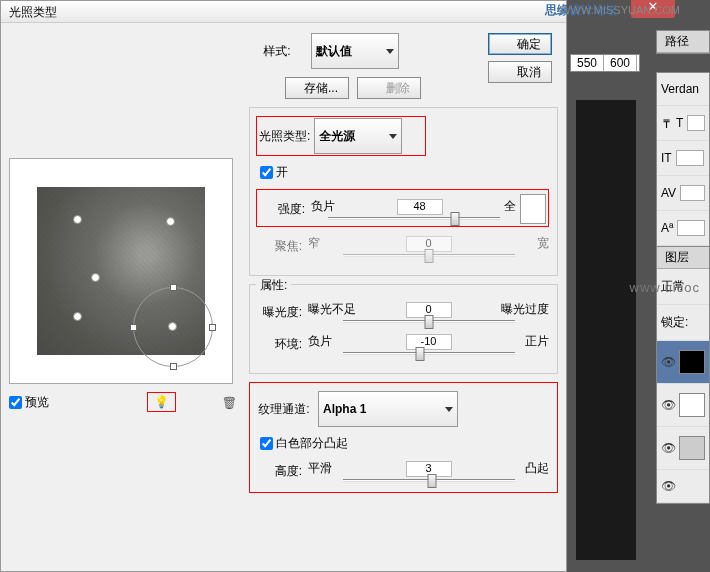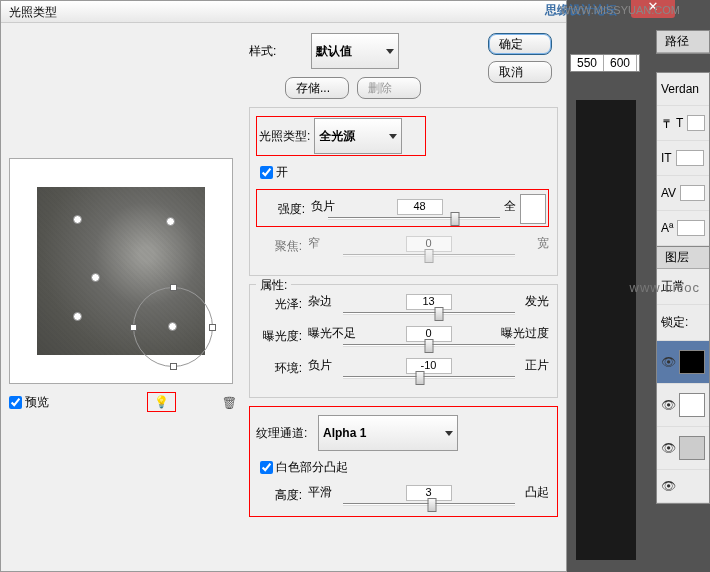--- a/index.html
+++ b/index.html
@@ -18,24 +18,24 @@
 .preview-inner::before { content:""; position:absolute; inset:0; background: repeating-linear-gradient(45deg, rgba(0,0,0,0.02) 0 2px, transparent 2px 4px); }
 .dot { width: 9px; height: 9px; background: #fff; border: 1px solid #888; border-radius: 50%; position: absolute; }
 .light-circle { position: absolute; width: 80px; height: 80px; border: 1px solid #999; border-radius: 50%; right: -8px; bottom: -12px; }
 .handle { width: 7px; height: 7px; background: #fff; border: 1px solid #666; position: absolute; }
 .preview-controls { display: flex; align-items: center; margin-top: 8px; gap: 8px; }
 .chk { display: flex; align-items: center; gap: 3px; }
 .chk input { width: 13px; height: 13px; }
 .bulb-box { border: 1.5px solid red; padding: 2px 6px; margin-left: 90px; }
 .trash { margin-left: auto; font-size: 14px; color: #555; }
 .row { display: flex; align-items: center; margin-bottom: 8px; min-height: 22px; }
-.label { width: 56px; text-align: left; margin-right: 6px; color: #000; }
+.label { width: 56px; text-align: center; margin-right: 6px; color: #000; }
 .select { height: 36px; border: 1px solid #999; background: linear-gradient(#fff,#e8e8e8); padding: 1px 4px; display: inline-flex; align-items: center; gap: 6px; min-width: 88px; font-weight: bold; }
 .select .arrow { border-left: 4px solid transparent; border-right: 4px solid transparent; border-top: 5px solid #333; margin-left: auto; }
-.btn { height: 22px; min-width: 64px; border: 1px solid #8a8a8a; background: linear-gradient(#fdfdfd,#e5e5e5); border-radius: 8px; text-align: left; line-height: 20px; padding: 0 10px; }
+.btn { height: 22px; min-width: 64px; border: 1px solid #8a8a8a; background: linear-gradient(#fdfdfd,#e5e5e5); border-radius: 0; text-align: right; line-height: 20px; padding: 0 10px; }
 .btn.ok { border: 1px solid #2c628b; box-shadow: 0 0 0 1px #7eb4ea inset; }
 .top-buttons { position: absolute; top: 32px; right: 14px; display: flex; flex-direction: column; gap: 6px; }
 .fieldset { border: 1px solid #ccc; padding: 8px 8px 8px 6px; margin-top: 8px; position: relative; }
 .fieldset .legend { position: absolute; top: -8px; left: 6px; background: #f0f0f0; padding: 0 4px; }
 .slider-row { display: flex; align-items: center; gap: 6px; margin-bottom: 10px; }
 .slider-label { width: 46px; text-align: right; }
 .slider-block { flex: 1; }
 .slider-top { display: flex; justify-content: space-between; font-size: 11px; margin-bottom: 2px; align-items: center; }
 .slider-top .val { border: 1px solid #bbb; width: 46px; height: 16px; text-align: center; background: #fff; font-size: 11px; }
 .track { height: 3px; background: #fff; border-top: 1px solid #888; border-bottom: 1px solid #ddd; position: relative; width: 172px; margin: 0 auto; }
@@ -207,33 +207,20 @@
               </div>
             <div class="track">
                 <div class="thumb" style="left:50%"></div>
               </div>
           </div>
         </div>
       </div>
 
       <div class="fieldset">
         <span class="legend">属性:</span>
-        <div class="slider-row">
-          <span class="slider-label">光泽:</span>
-          <div class="slider-block">
-            <div class="slider-top">
-                <span>杂边</span>
-                <span class="val">13</span>
-                <span>发光</span>
-              </div>
-            <div class="track">
-                <div class="thumb" style="left:56%"></div>
-              </div>
-          </div>
-        </div>
 
 
         <div class="slider-row" style="margin-top:8px">
           <span class="slider-label">曝光度:</span>
           <div class="slider-block">
             <div class="slider-top">
                 <span>曝光不足</span>
                 <span class="val">0</span>
                 <span>曝光过度</span>
               </div>

